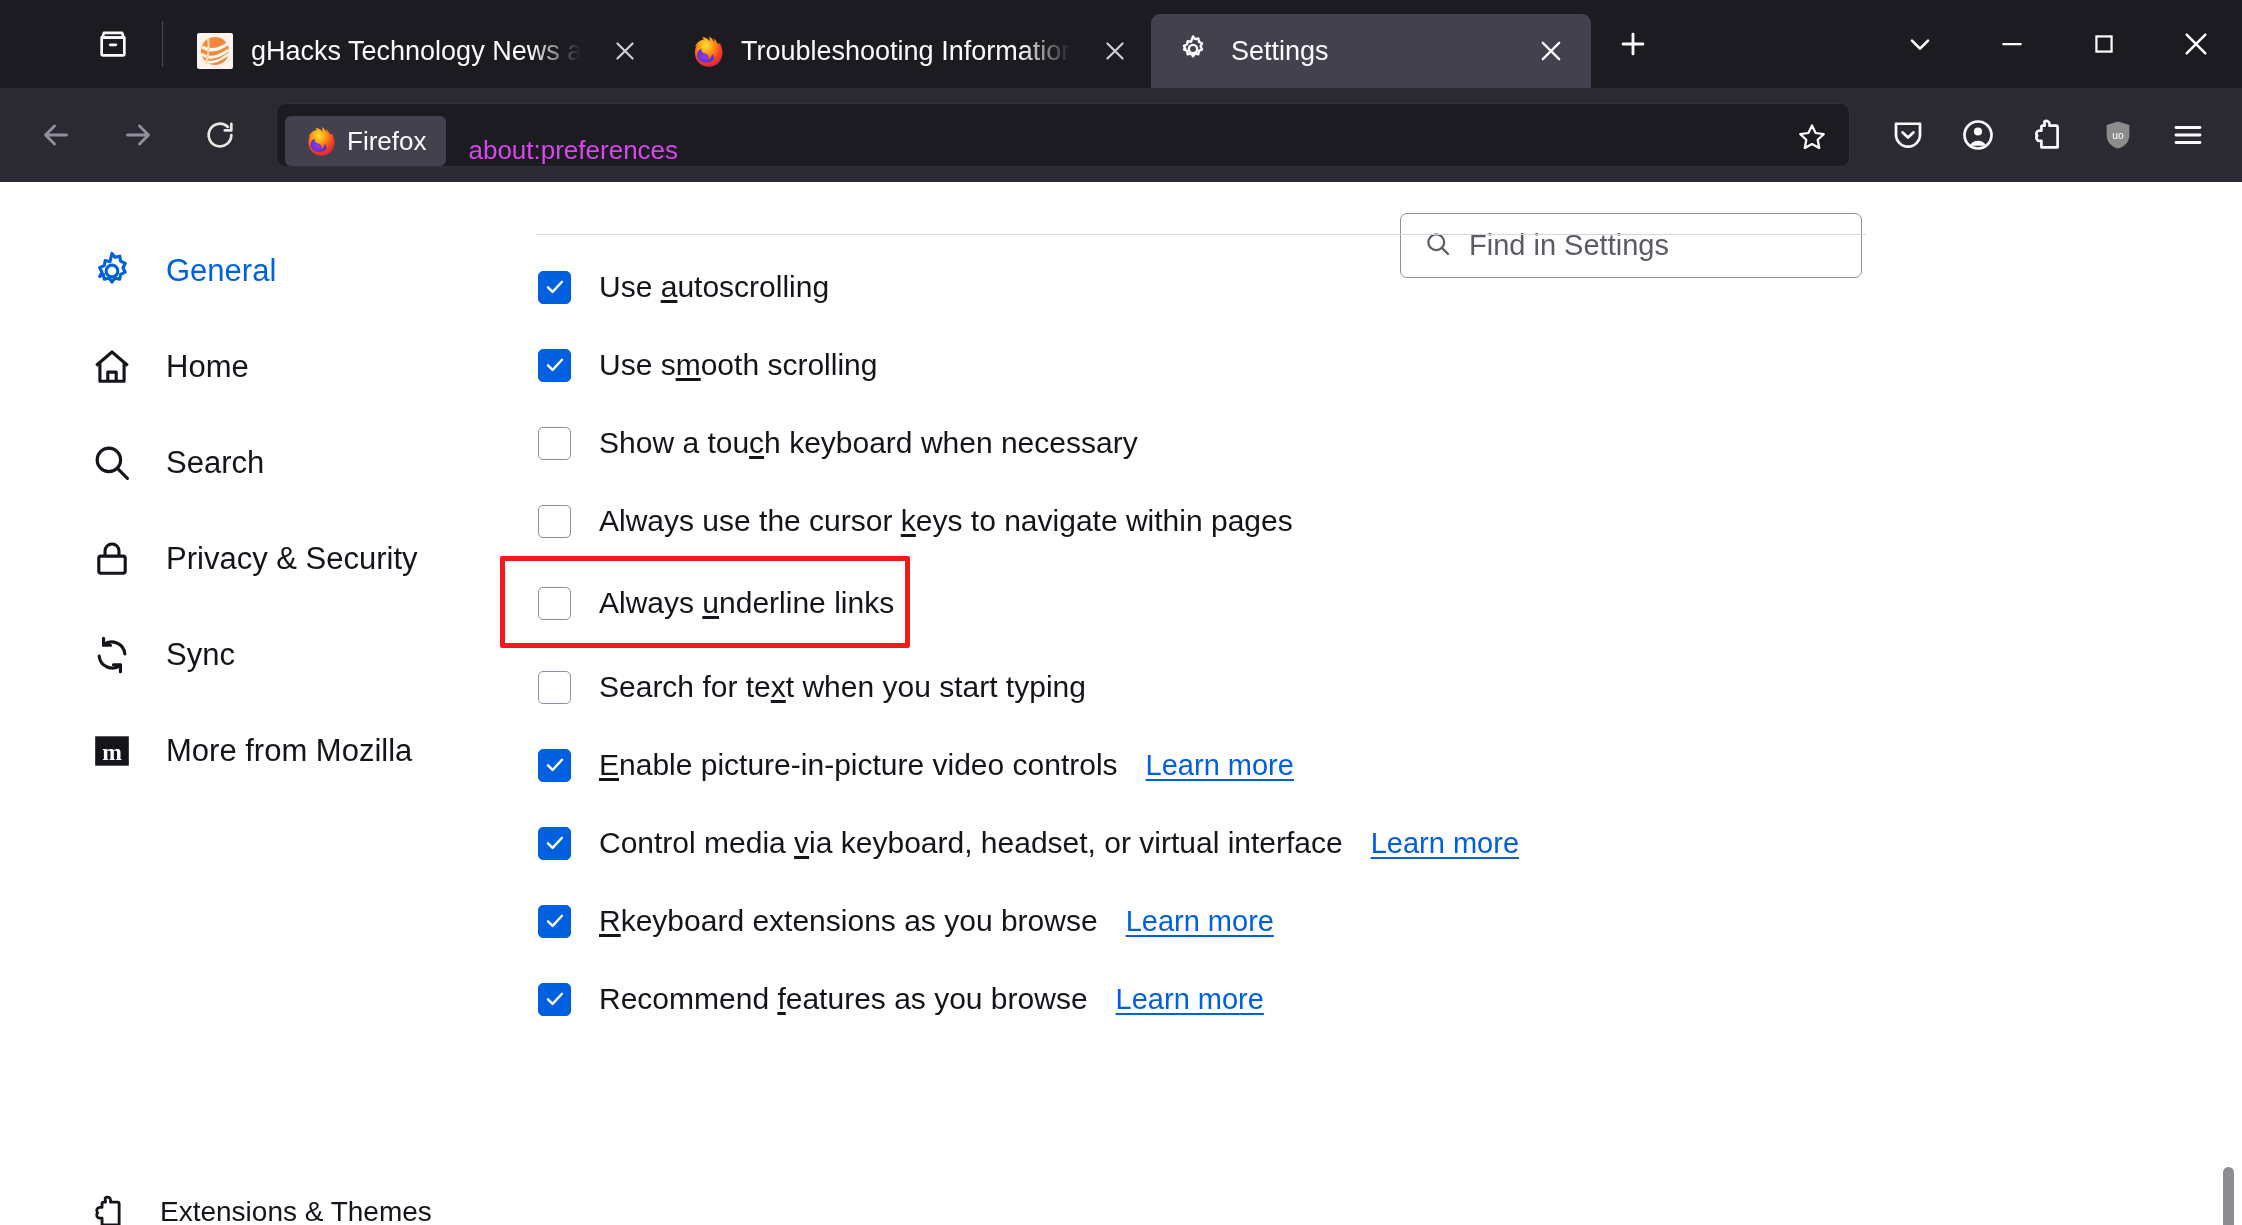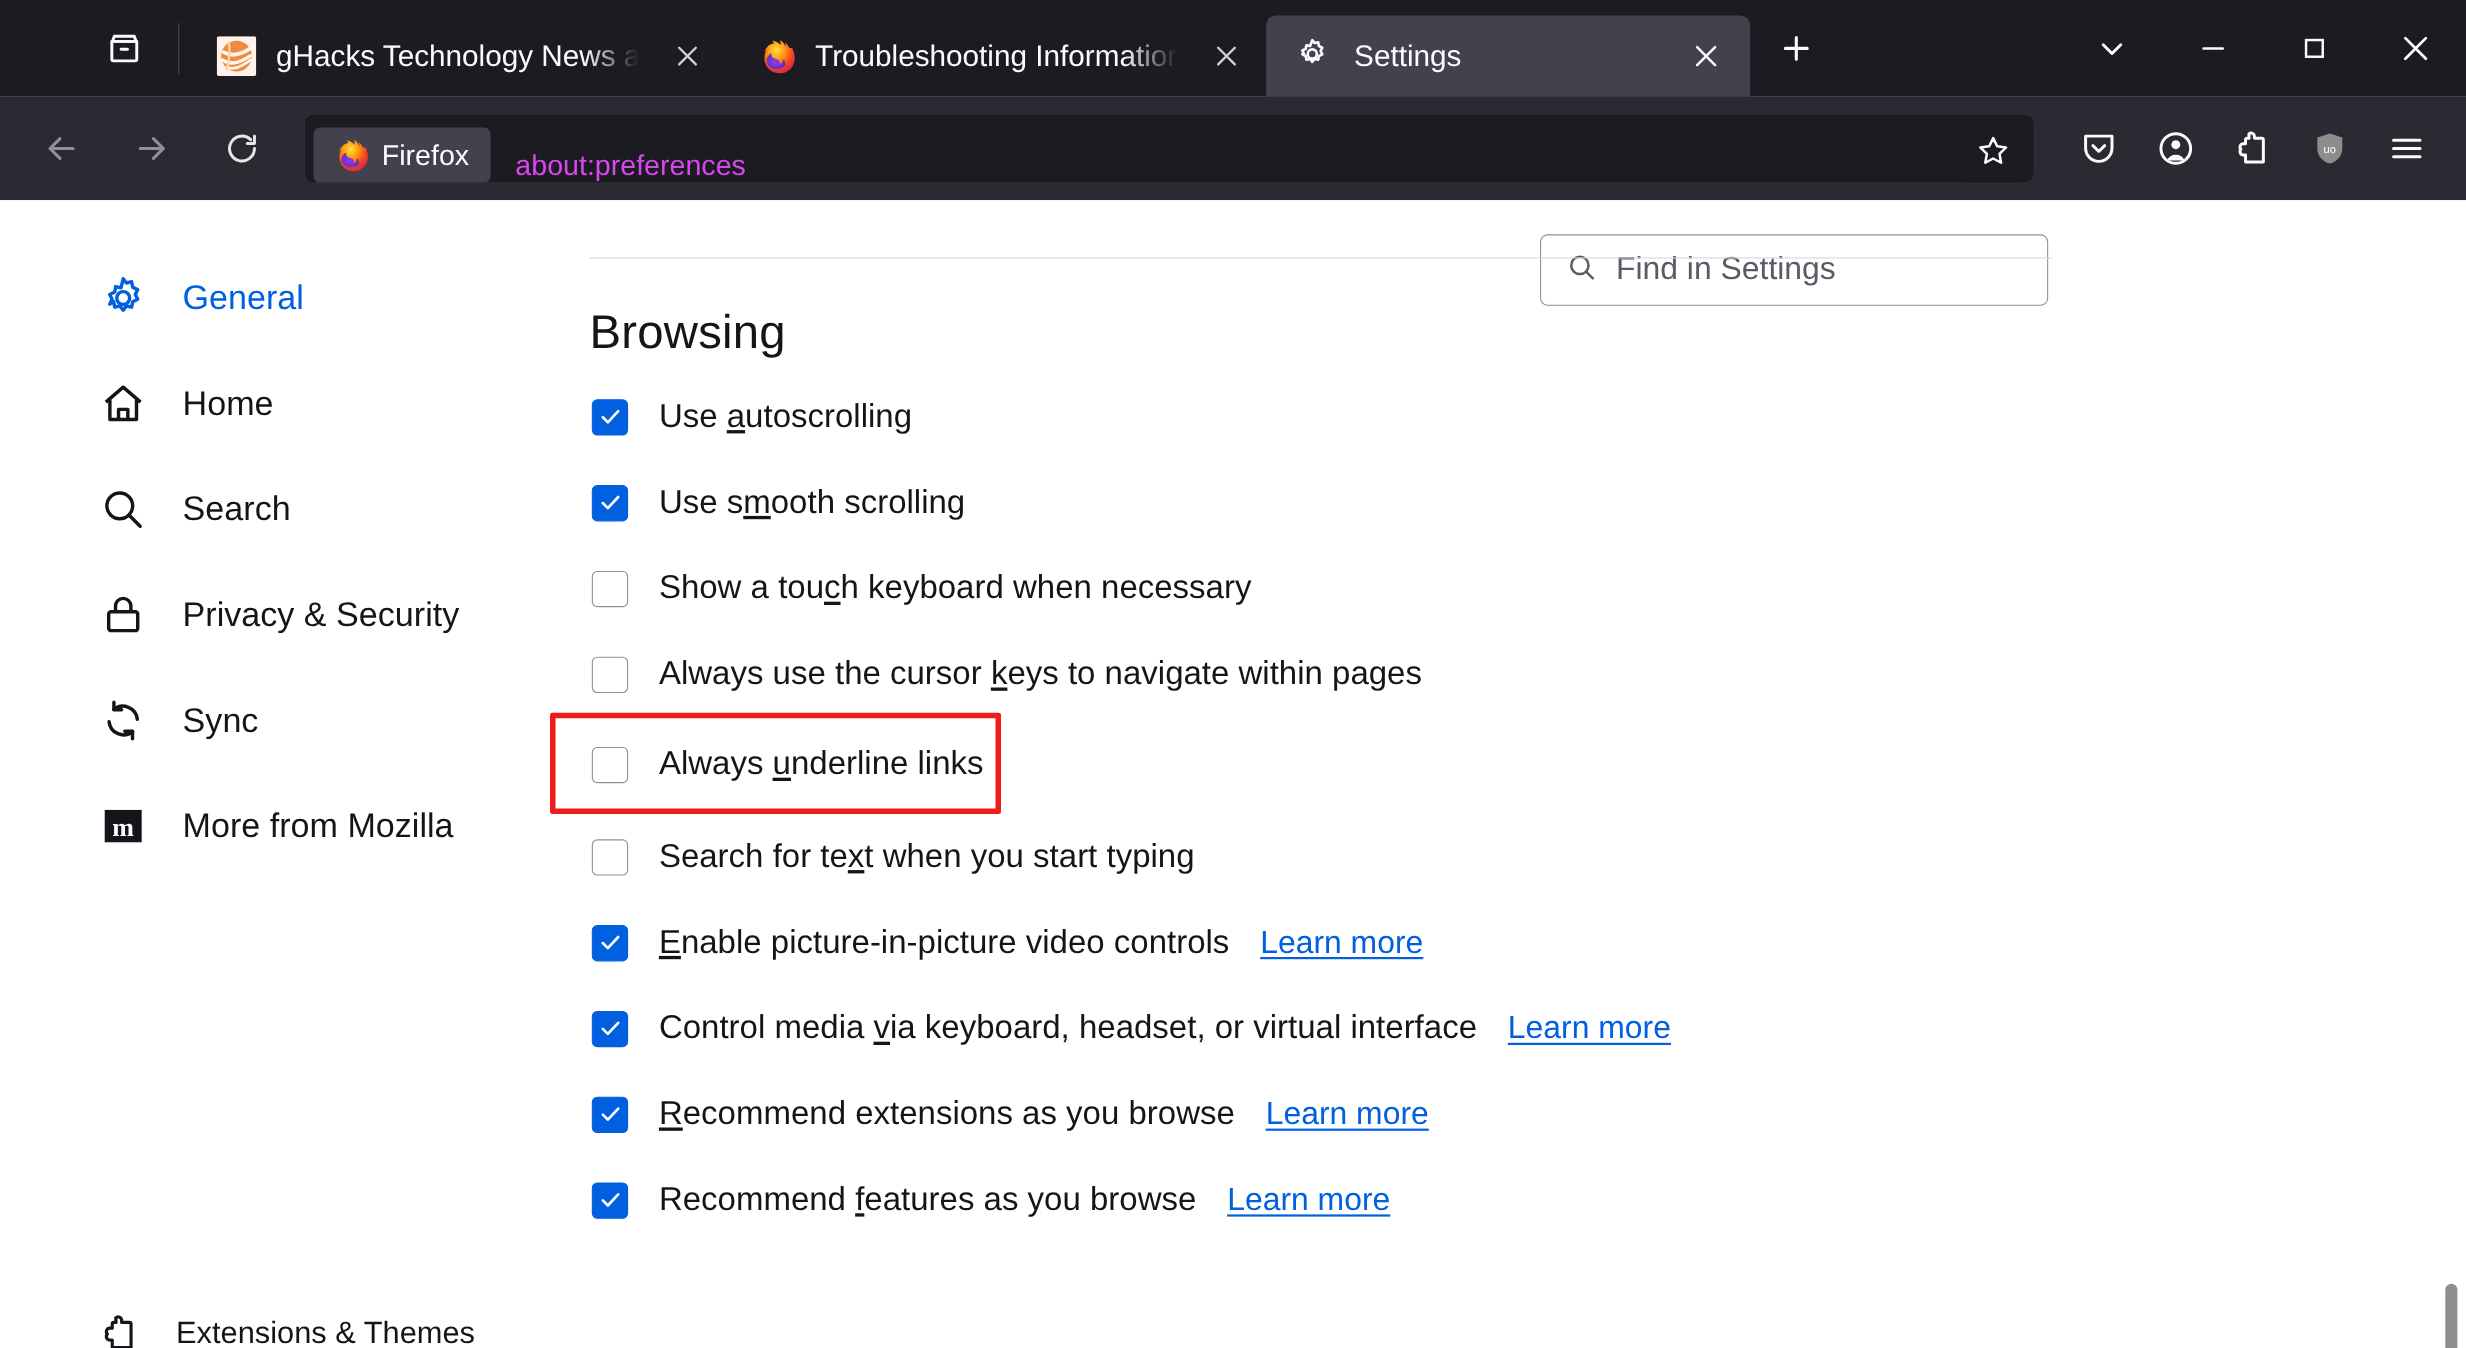--- a/index.html
+++ b/index.html
@@ -432,21 +432,20 @@
         <span class="nlbl">Extensions &amp; Themes</span>
       </div>
 
     </div>
   </div>
 
   <div class="pane">
 
     <div class="topdiv"></div>
 
-    <div class="secttl">Browsing</div>
 
     <div class="cbrow">
       <span class="cb on">
         <svg width="24" height="24" viewBox="0 0 24 24" fill="none" stroke="#ffffff" stroke-width="2.4" stroke-linecap="round" stroke-linejoin="round">
             <path d="M5 12.3l4.6 4.6L19 6.8"></path>
           </svg>
       </span>
       <span class="cblbl"><span>Use </span><u>a</u><span>utoscrolling</span></span>
     </div>
 
@@ -499,21 +498,21 @@
       <span class="cblbl"><span>Control media </span><u>v</u><span>ia keyboard, headset, or virtual interface</span></span>
       <span class="lm">Learn more</span>
     </div>
 
     <div class="cbrow">
       <span class="cb on">
         <svg width="24" height="24" viewBox="0 0 24 24" fill="none" stroke="#ffffff" stroke-width="2.4" stroke-linecap="round" stroke-linejoin="round">
             <path d="M5 12.3l4.6 4.6L19 6.8"></path>
           </svg>
       </span>
-      <span class="cblbl"><u>R</u><span>ecommend extensions as you browse</span></span>
+      <span class="cblbl"><u>R</u><span>keyboard extensions as you browse</span></span>
       <span class="lm">Learn more</span>
     </div>
 
     <div class="cbrow">
       <span class="cb on">
         <svg width="24" height="24" viewBox="0 0 24 24" fill="none" stroke="#ffffff" stroke-width="2.4" stroke-linecap="round" stroke-linejoin="round">
             <path d="M5 12.3l4.6 4.6L19 6.8"></path>
           </svg>
       </span>
       <span class="cblbl"><span>Recommend </span><u>f</u><span>eatures as you browse</span></span>

